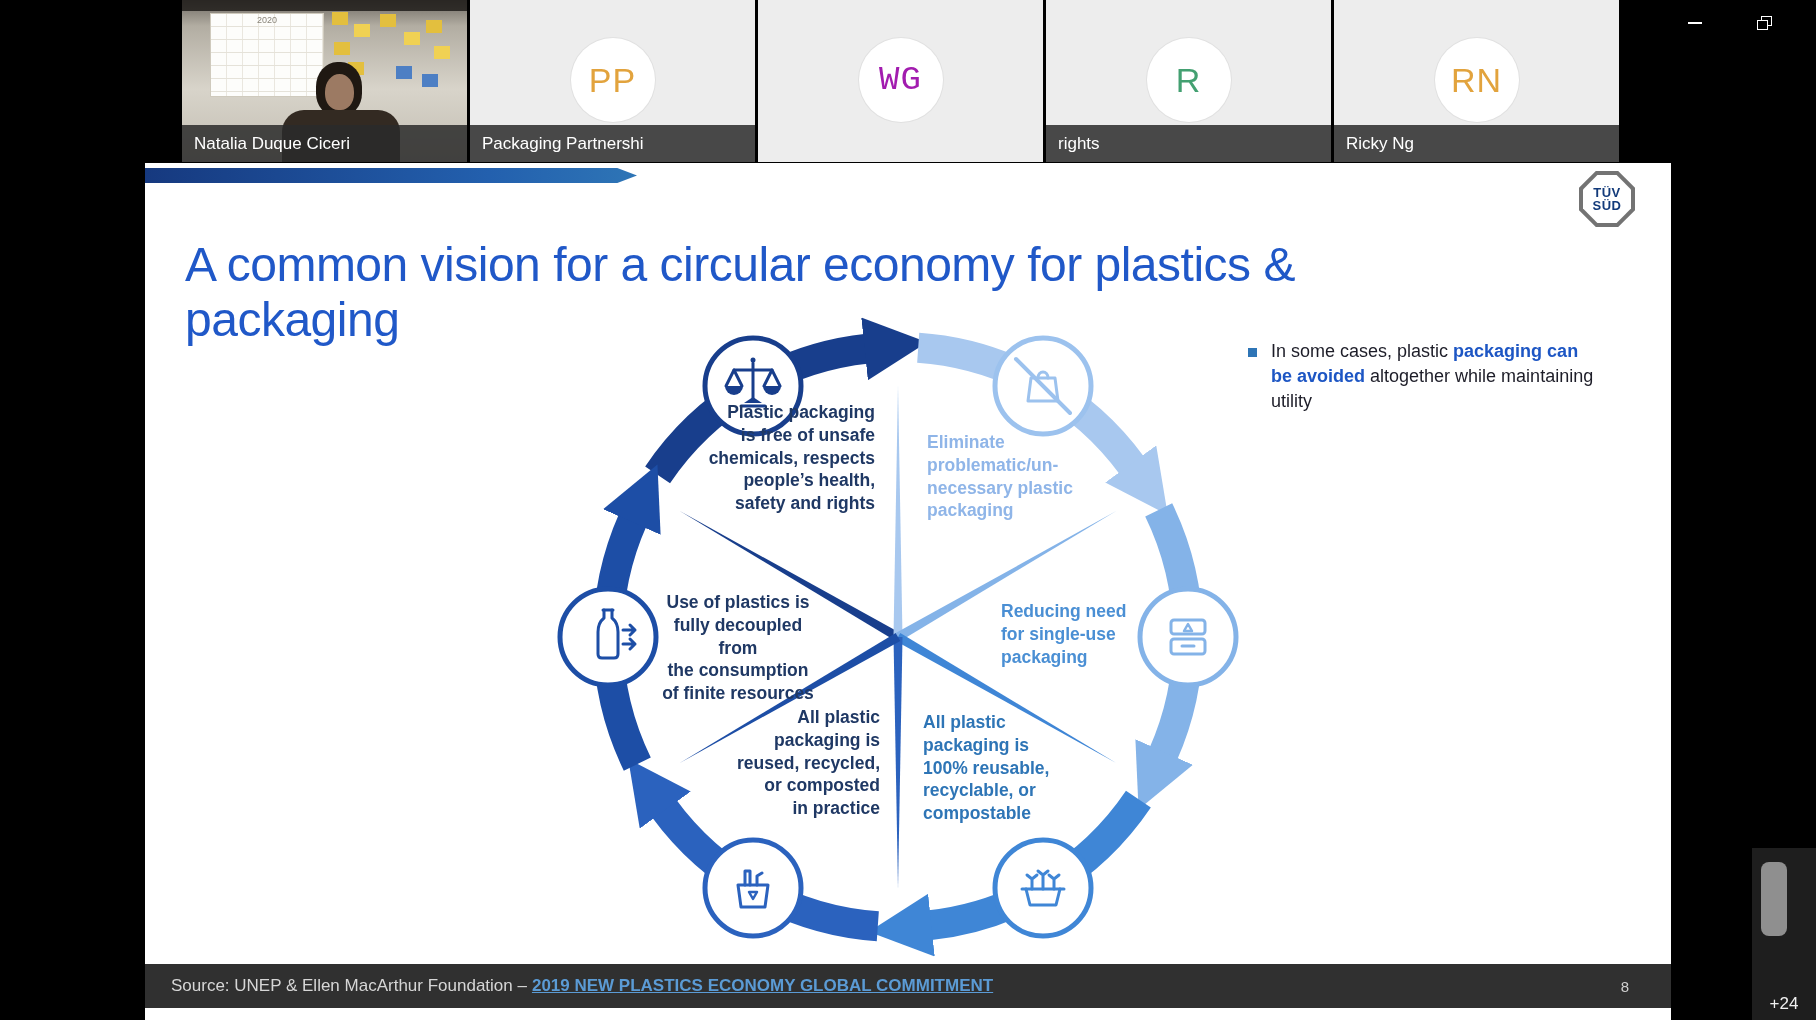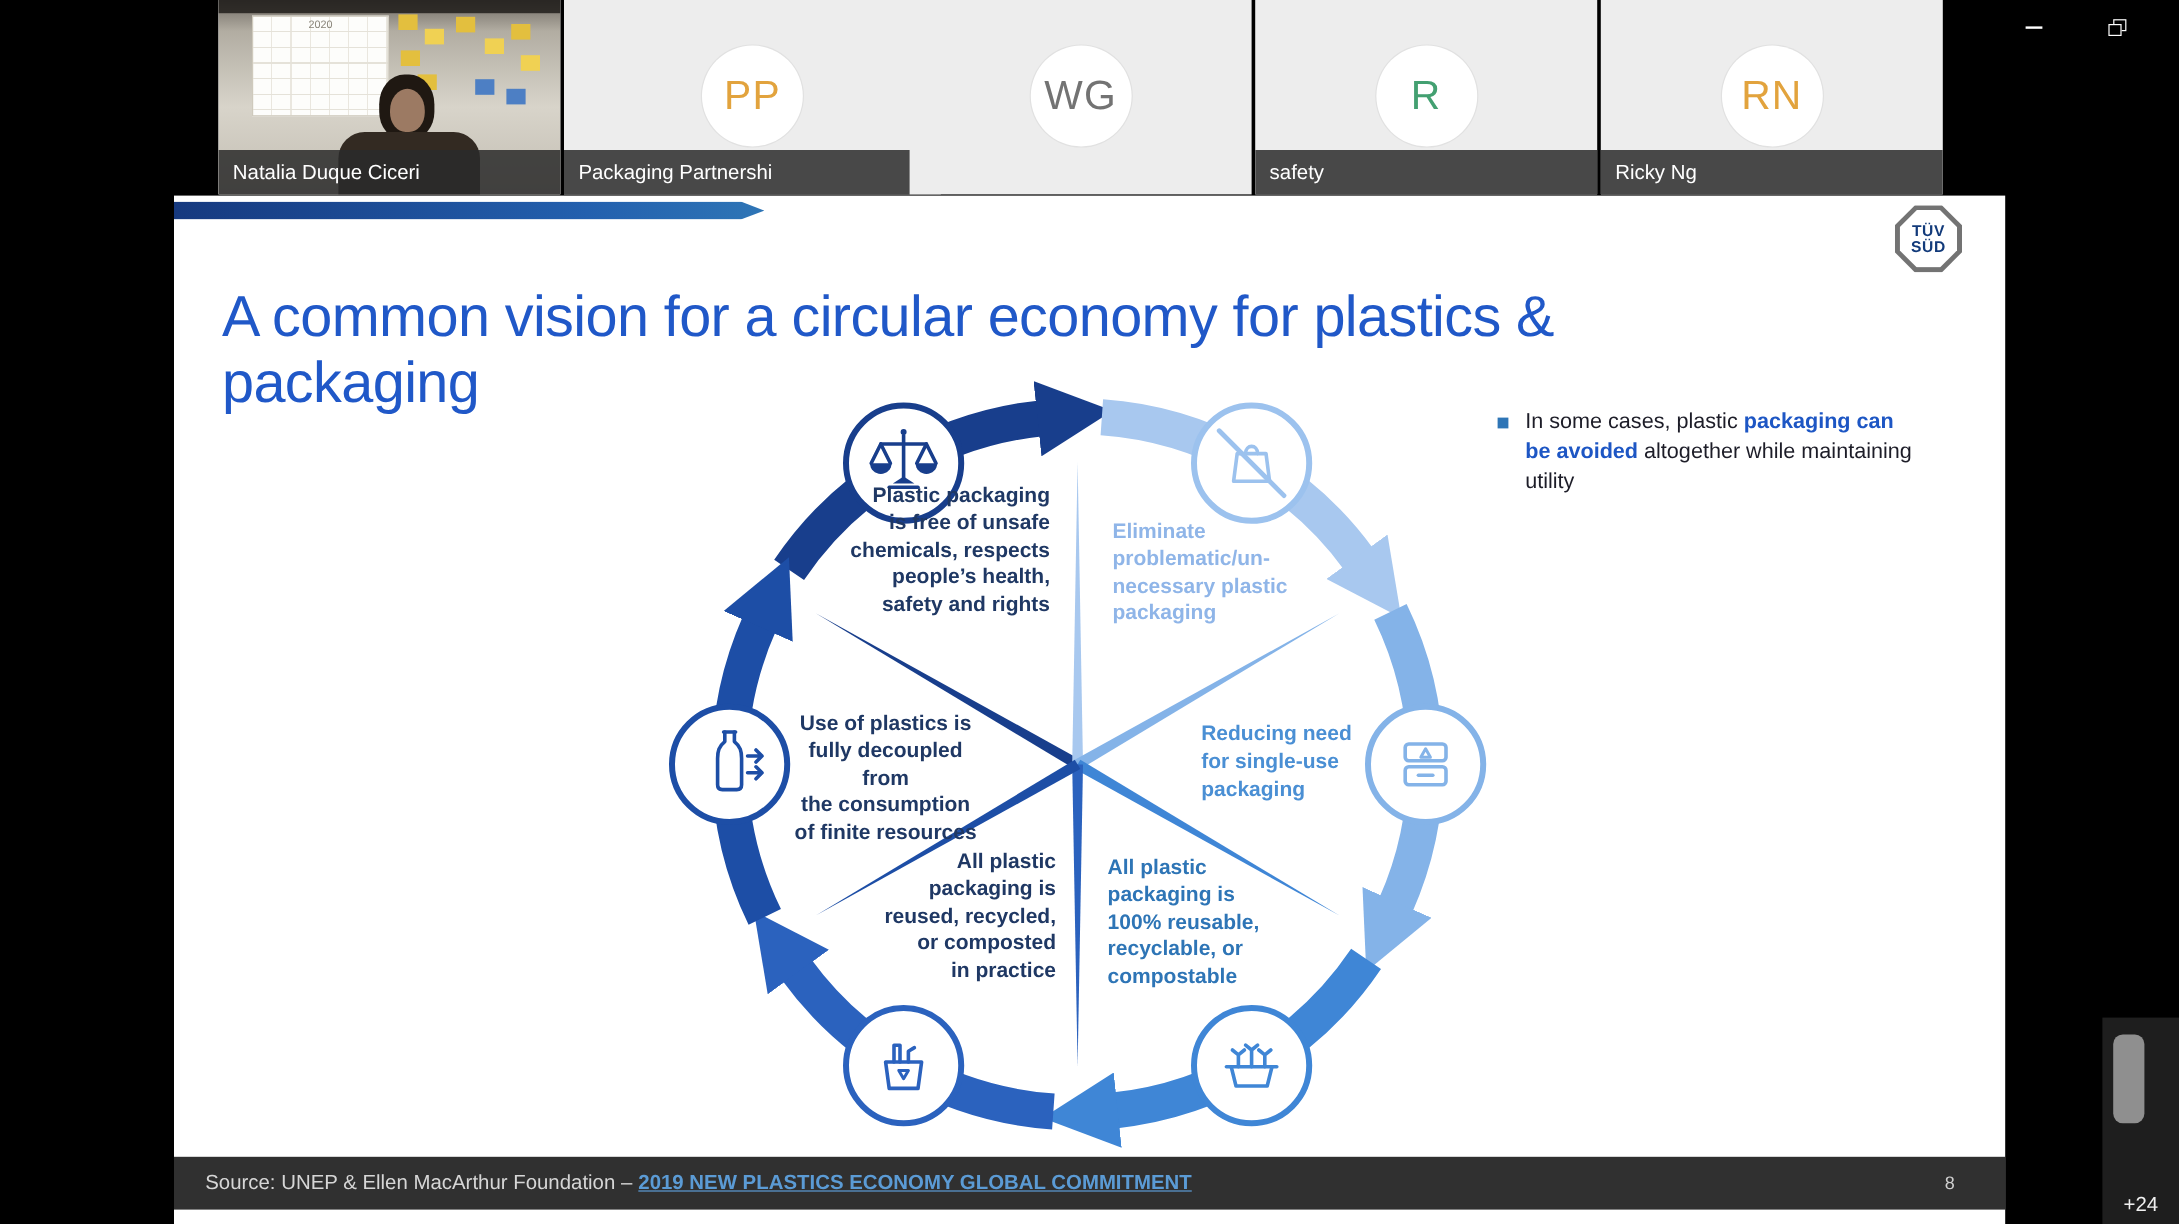--- a/index.html
+++ b/index.html
@@ -1,20 +1,20 @@
 <!DOCTYPE html>
 <html><head>
 <meta charset="utf-8">
 <style>
   html,body{margin:0;padding:0;background:#000;font-family:"Liberation Sans",sans-serif;}
   #screen{position:relative;width:1816px;height:1020px;background:#000;overflow:hidden;}
 
   
   .tile{position:absolute;top:0;height:162px;width:285px;background:#ededed;overflow:hidden;}
-  .t0{left:182px;}.t1{left:470px;padding-left:29px;}.t2{left:758px;}.t3{left:1046px;}.t4{left:1334px;}
+  .t0{left:182px;}.t1{left:470px;}.t2{left:758px;}.t3{left:1046px;}.t4{left:1334px;}
   .avatar-circle{position:absolute;left:50%;top:38px;transform:translateX(-50%);width:84px;height:84px;
     border-radius:50%;background:#fff;box-shadow:0 0 0 1px #e1e1e1;display:flex;align-items:center;
     justify-content:center;font-size:34px;letter-spacing:1px;}
   .name-bar{position:absolute;left:0;right:0;bottom:0;height:37px;background:rgba(42,42,42,0.85);
     color:#fff;font-size:17px;line-height:37px;padding:0 12px;box-sizing:border-box;white-space:nowrap;overflow:hidden;}
 
   
   .video-scene{position:absolute;inset:0;background:linear-gradient(180deg,#6e6962 0%,#b2ada2 16%,#d8d4ca 55%,#c2bdb2 100%);}
   .v-top{position:absolute;left:0;right:0;top:0;height:11px;background:rgba(25,23,20,.8);}
   .calendar{position:absolute;left:28px;top:13px;width:112px;height:82px;background:#fdfdfb;border:1px solid #cfcabd;
@@ -103,29 +103,29 @@
 
   <div class="tile t1">
     <div class="avatar-circle">
       <span style="color: rgb(226, 163, 61);">PP</span>
     </div>
     <div class="name-bar">Packaging Partnershi</div>
   </div>
 
   <div class="tile t2">
     <div class="avatar-circle">
-      <span style="color: #737373;">WG</span>
+      <span style="color: #a21caf; font-family: Liberation Mono, monospace;">WG</span>
     </div>
   </div>
 
   <div class="tile t3">
     <div class="avatar-circle">
       <span style="color: rgb(67, 160, 113);">R</span>
     </div>
-    <div class="name-bar">safety</div>
+    <div class="name-bar">rights</div>
   </div>
 
   <div class="tile t4">
     <div class="avatar-circle">
       <span style="color: rgb(226, 163, 61);">RN</span>
     </div>
     <div class="name-bar">Ricky Ng</div>
   </div>
 
   <div class="win-btn wb-min">

